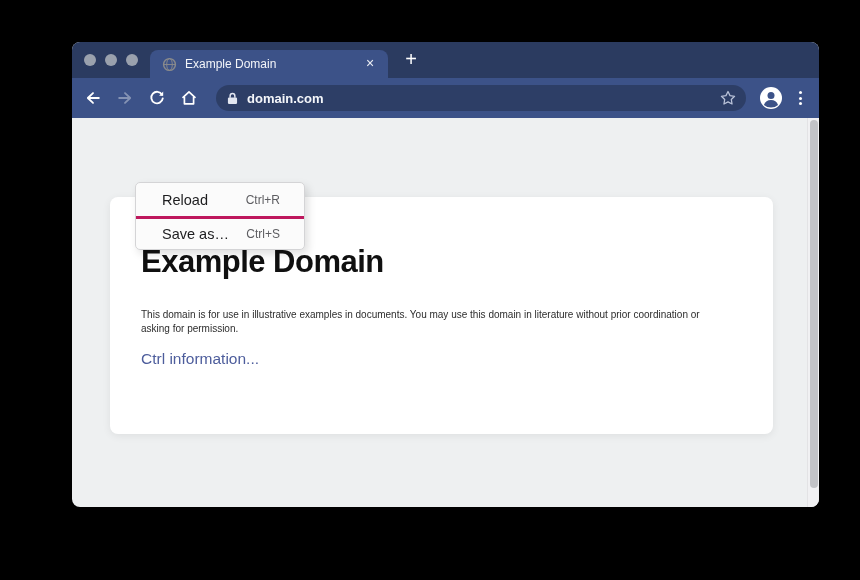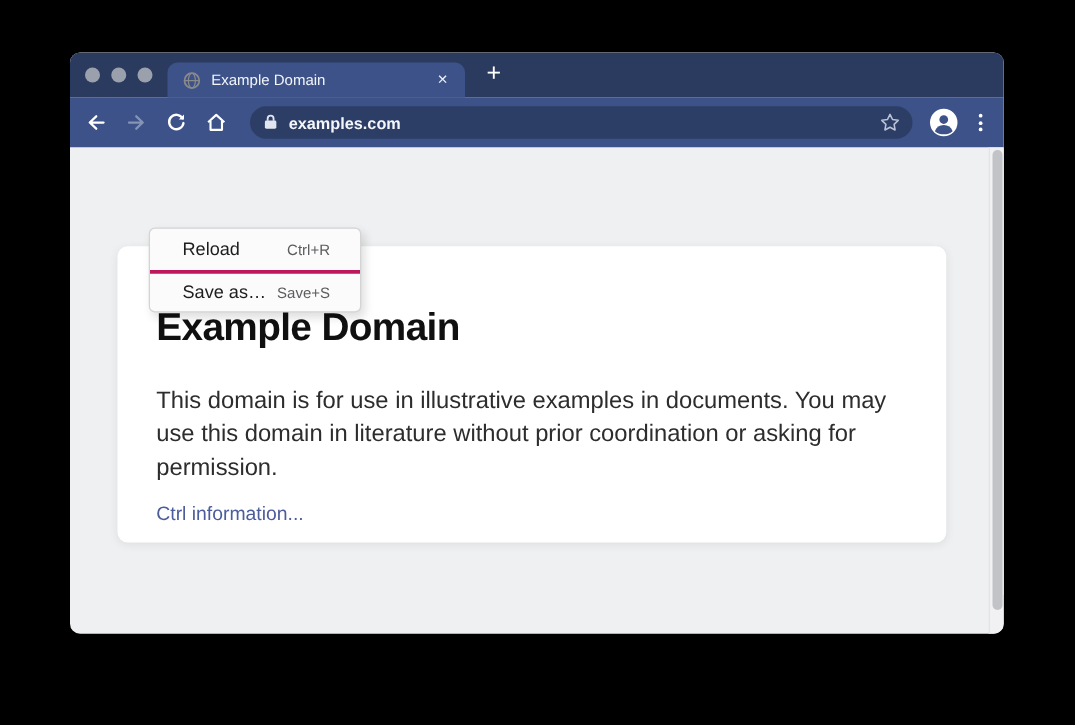--- a/index.html
+++ b/index.html
@@ -6,21 +6,21 @@
   html,body { margin:0; padding:0; }
   body {
     width:860px; height:580px; background:#000;
     font-family:"Liberation Sans", sans-serif;
     -webkit-font-smoothing:antialiased;
   }
   .stage { position:relative; width:860px; height:580px; background:#000; overflow:hidden; }
 
   
   .window {
-    position:absolute; left:56px; top:42px; width:747px; height:465px;
+    position:absolute; left:72px; top:42px; width:747px; height:465px;
     border-radius:8px; overflow:hidden; background:#eef0f1;
     box-shadow:0 12px 34px rgba(0,0,0,.55);
   }
 
   
   .tabstrip { position:relative; height:36px; background:#2b3b60; }
   .traffic { position:absolute; left:12px; top:12px; display:flex; gap:9px; }
   .traffic .dot { width:12px; height:12px; border-radius:50%; background:#9aa1ad; }
   .tab {
     position:absolute; left:78px; bottom:0; width:238px; height:28px;
@@ -66,21 +66,21 @@
   .card {
     position:absolute; left:38px; top:79px; width:663px; height:237px;
     background:#fff; border-radius:8px;
     box-shadow:0 2px 8px rgba(0,0,0,.07);
     padding:47px 40px 0 31px;
   }
   .card h1 {
     margin:0; font-size:31px; font-weight:700; color:#101010; letter-spacing:-.5px;
   }
   .card p {
-    margin:28px 0 0; max-width:584px; font-size:19px; line-height:1.42; color:#2d2d2d;
+    margin:28px 0 0; max-width:584px; font-size:10px; line-height:1.42; color:#2d2d2d;
   }
   .card a {
     display:inline-block; margin-top:14px; font-size:15.5px;
     color:#4d5d9c; text-decoration:none; cursor:pointer;
   }
 
   
   .ctxmenu {
     position:absolute; left:63px; top:64px; width:170px; z-index:5;
     background:#fbfbfb; border:1px solid #d4d4d6; border-radius:5px;
@@ -154,21 +154,21 @@
           </svg>
       </span>
 
       <div class="urlbar">
         <span class="lock">
           <svg viewBox="0 0 12 14">
               <rect x="1" y="6" width="10" height="7" rx="1.3" fill="#e2e6f0"></rect>
               <path d="M3.4 6.2 V4.3 a2.6 2.6 0 0 1 5.2 0 V6.2" fill="none" stroke="#e2e6f0" stroke-width="1.6"></path>
             </svg>
         </span>
-        <span class="url">examples.com</span>
+        <span class="url">domain.com</span>
         <span class="spacer"></span>
         <span class="star">
           <svg viewBox="0 0 20 20" fill="none" stroke="#b9c2d8" stroke-width="1.4" stroke-linejoin="round">
               <path d="M10 2.8 l2.25 4.55 5.05 .73 -3.65 3.55 .86 5.02 -4.51 -2.37 -4.51 2.37 .86 -5.02 L2.7 8.08 l5.05 -.73 z"></path>
             </svg>
         </span>
       </div>
 
       <span class="avatar">
         <svg viewBox="0 0 24 24">
@@ -186,21 +186,21 @@
 
     <div class="content">
 
       <div class="ctxmenu">
         <div class="item">
           <span class="label">Reload</span>
           <span class="shortcut">Ctrl+R</span>
         </div>
         <div class="item">
           <span class="label">Save as…</span>
-          <span class="shortcut">Save+S</span>
+          <span class="shortcut">Ctrl+S</span>
         </div>
       </div>
 
       <div class="card">
         <h1>Example Domain</h1>
         <p>This domain is for use in illustrative examples in documents. You may use this domain in literature without prior coordination or asking for permission.</p>
         <a>Ctrl information...</a>
       </div>
 
       <div class="scroll-track">

